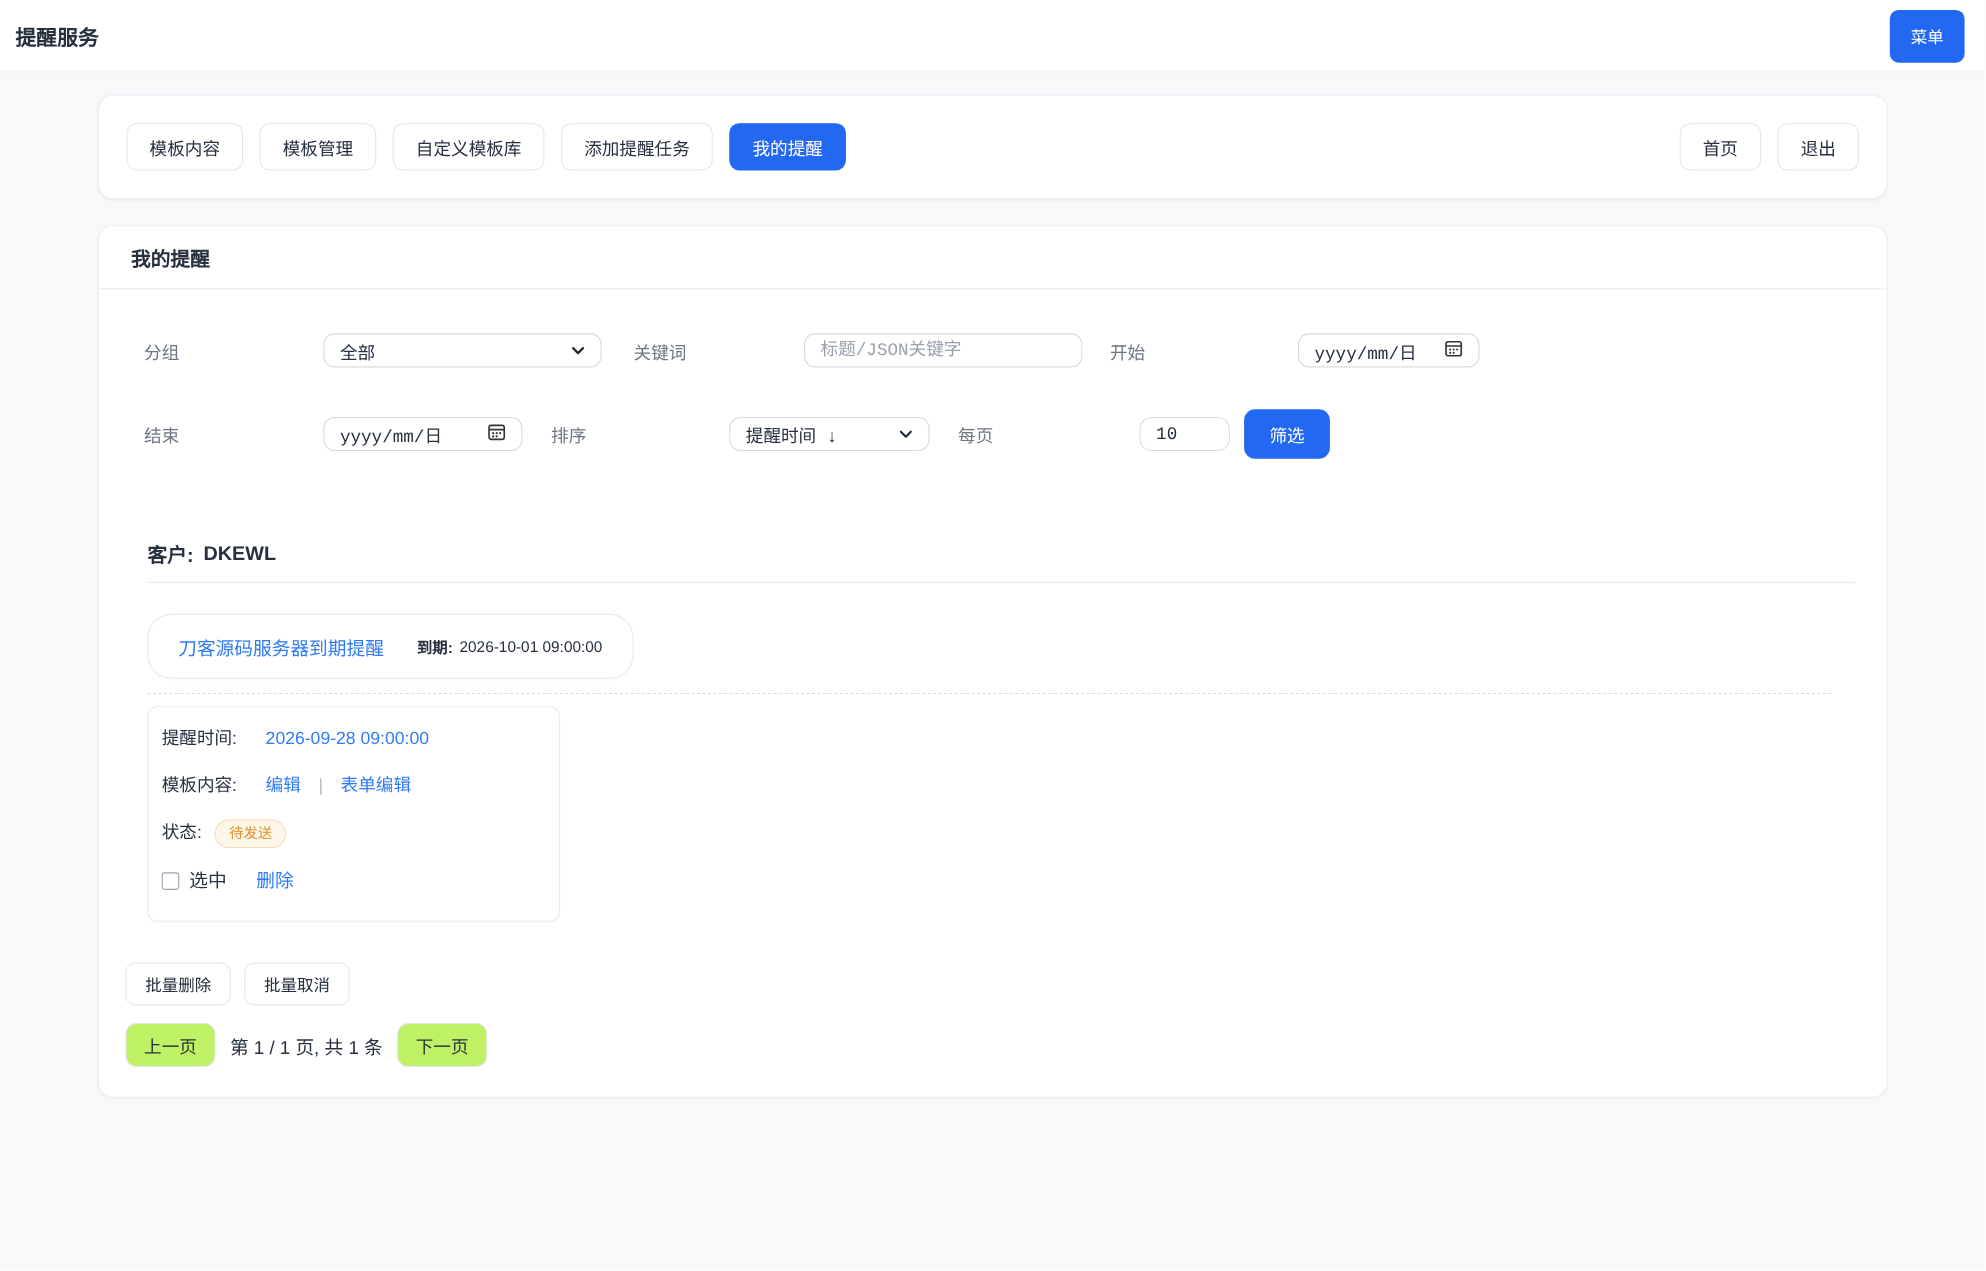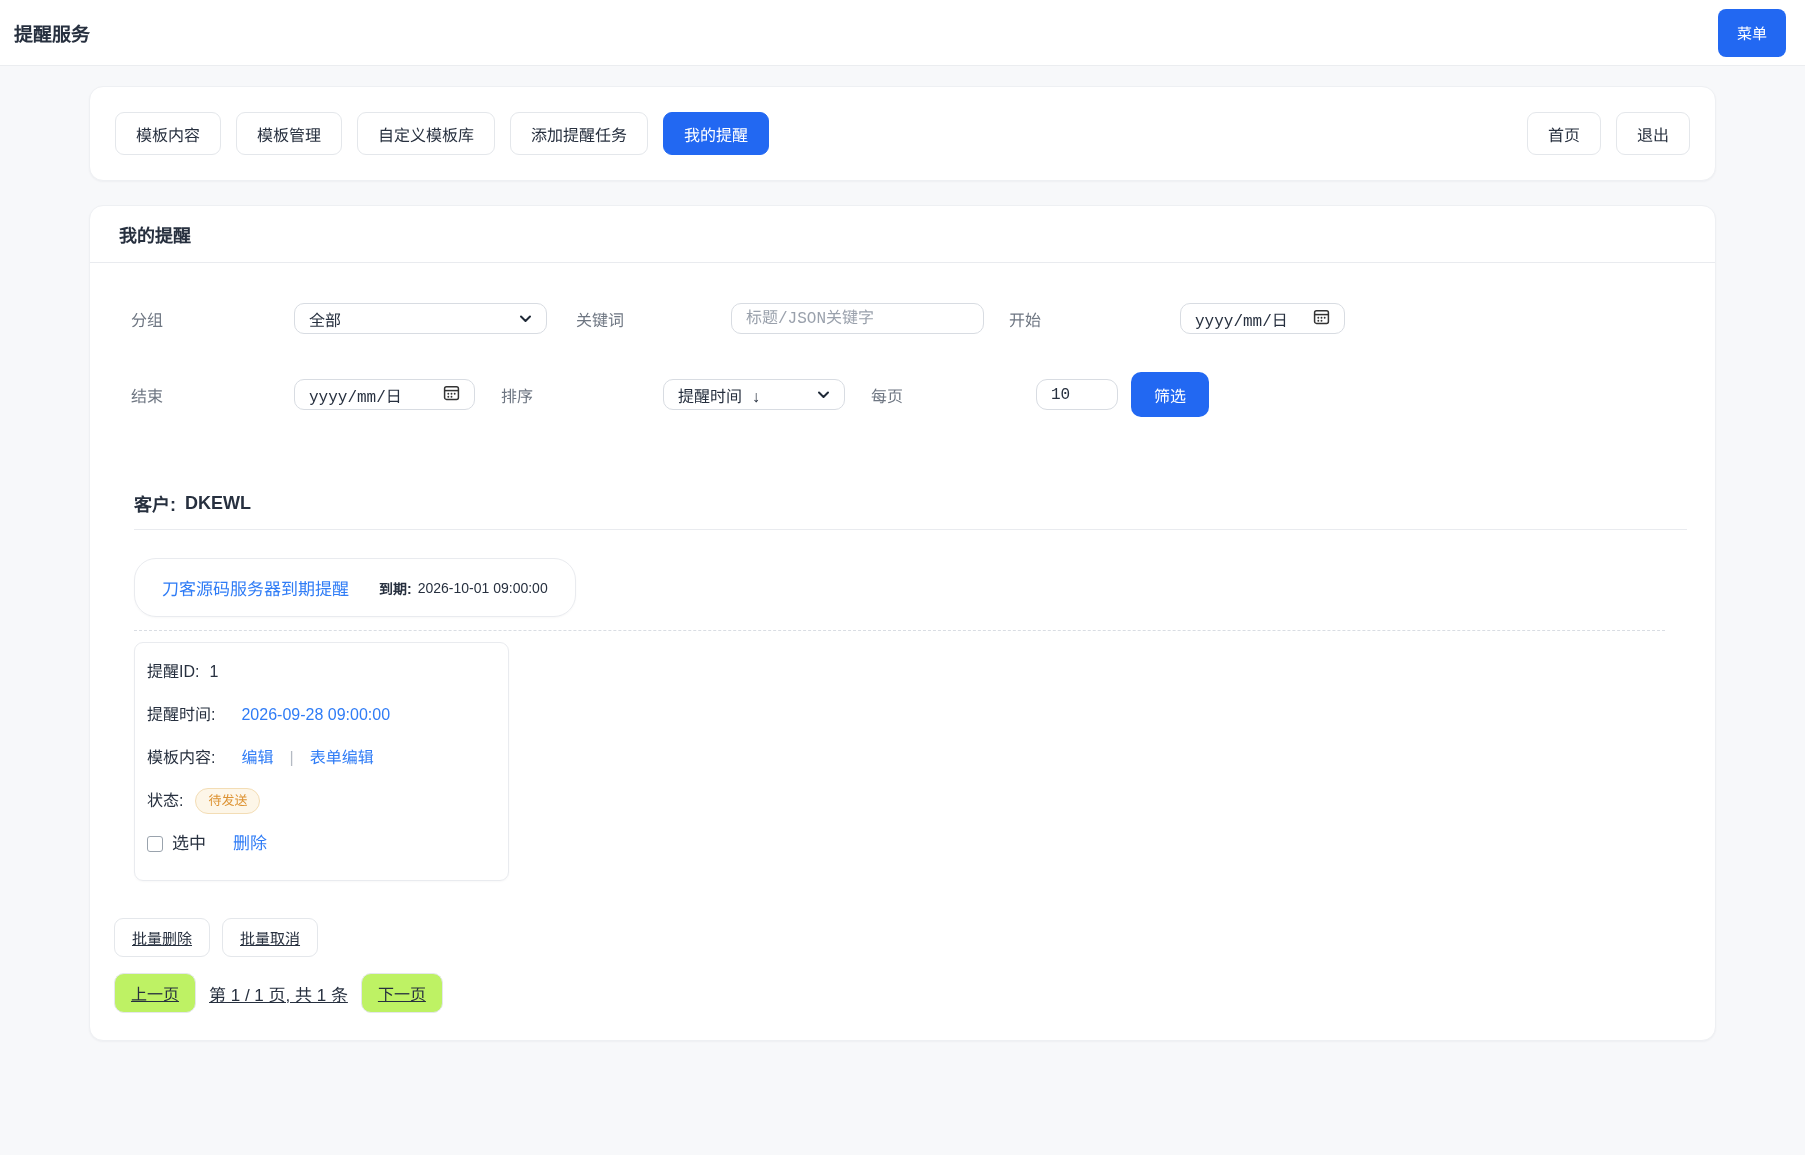--- a/index.html
+++ b/index.html
@@ -108,21 +108,21 @@
     font-size:13px;color:var(--badge-text);background:var(--badge-bg);
     border:1px solid var(--badge-border);border-radius:999px;padding:4px 12px;line-height:16px;
   }
   input[type="checkbox"]{
     appearance:none;-webkit-appearance:none;width:16px;height:16px;
     border:1.5px solid #9aa3ad;border-radius:3px;background:#fff;margin:0;cursor:pointer;flex:none;
   }
   .check-label{margin-left:9px;font-size:17px;}
   .del-link{margin-left:27px;font-size:17px;}
   
-  .panel-footer{padding:0 24px;text-decoration:underline;}
+  .panel-footer{padding:0 24px;}
   .bulk-row{margin-top:37px;display:flex;gap:12px;}
   .bulk-btn{height:39px;padding:0 17px;font-size:15px;border-radius:9px;border:1px solid #e4e7eb;background:#fff;font-family:inherit;color:var(--text);cursor:pointer;}
   .pagination{margin-top:16px;display:flex;align-items:center;gap:13px;}
   .page-btn{height:40px;padding:0 16px;font-size:16px;border-radius:10px;border:1px solid #e4e7eb;background:#bef264;font-family:inherit;color:var(--text);cursor:pointer;}
   .page-info{font-size:17px;}
 </style>
 </head>
 <body>
 
 <header class="app-header">
@@ -226,24 +226,20 @@
             <span class="due-label">到期:</span>
             <span>2026-10-01 09:00:00</span>
           </span>
         </div>
       </div>
 
       <div class="dashed"></div>
 
       <div class="detail-card">
         <div class="drow">
-          <span class="dlabel">提醒ID:</span>
-          <span class="ml10">1</span>
-        </div>
-        <div class="drow">
           <span class="dlabel">提醒时间:</span>
           <a class="link ml26">2026-09-28 09:00:00</a>
         </div>
         <div class="drow gap-top">
           <span class="dlabel">模板内容:</span>
           <a class="link ml26">编辑</a>
           <span class="sep">|</span>
           <a class="link">表单编辑</a>
         </div>
         <div class="drow">

